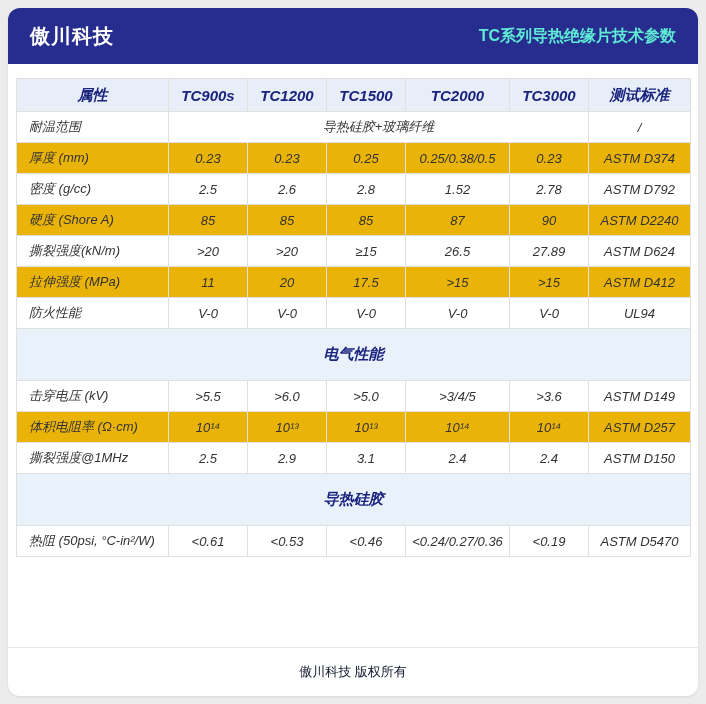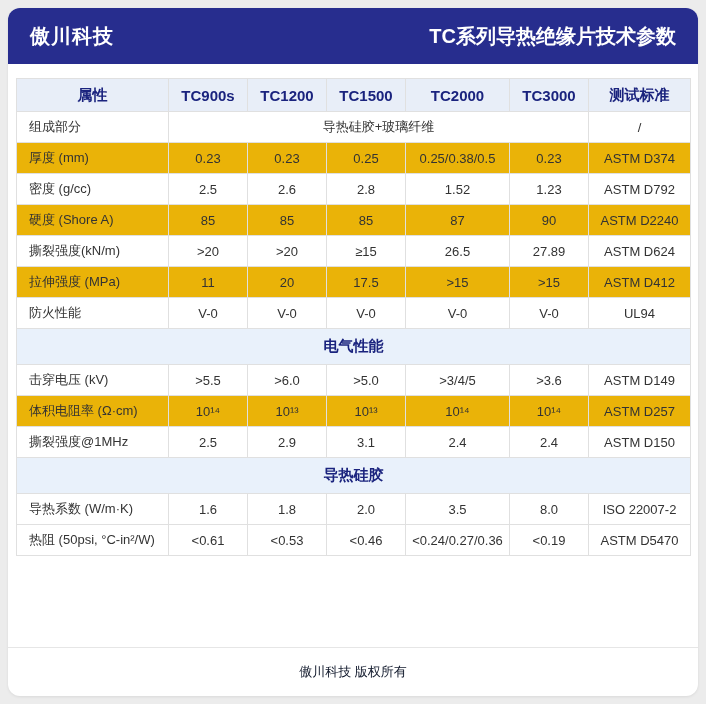--- a/index.html
+++ b/index.html
@@ -29,26 +29,27 @@
     justify-content: space-between;
     padding: 0 22px;
   }
   .brand {
     color: #ffffff;
     font-size: 20px;
     font-weight: bold;
     letter-spacing: 1px;
   }
   .subtitle {
-    color: #ffffff;
-    font-size: 20px;
+    color: #5eead4;
+    font-size: 16px;
     font-weight: bold;
   }
   .content {
     padding: 14px 16px 0 8px;
+    font-style: italic;
   }
   table {
     width: 674px;
     border-collapse: collapse;
     table-layout: fixed;
     font-size: 13px;
   }
   th, td {
     border: 1px solid #e0e0e0;
     text-align: center;
@@ -68,21 +69,21 @@
   tbody tr.alt td { background: #eab308; }
   td.rowlabel {
     text-align: left;
     padding-left: 12px;
   }
   tr.section td {
     background: #e9f1fb;
     color: #1a237e;
     font-size: 15px;
     font-weight: bold;
-    height: 36px;
+    height: 52px;
   }
   .footer {
     margin-top: auto;
     flex: 0 0 49px;
     border-top: 1px solid #e6e6e6;
     display: flex;
     align-items: center;
     justify-content: center;
   }
   .footer span {
@@ -117,40 +118,40 @@
           <th>TC900s</th>
           <th>TC1200</th>
           <th>TC1500</th>
           <th>TC2000</th>
           <th>TC3000</th>
           <th>测试标准</th>
         </tr>
       </thead>
       <tbody>
         <tr>
-          <td class="rowlabel">组成部分</td>
+          <td class="rowlabel">耐温范围</td>
           <td colspan="5">导热硅胶+玻璃纤维</td>
           <td>/</td>
         </tr>
         <tr class="alt">
           <td class="rowlabel">厚度 (mm)</td>
           <td>0.23</td>
           <td>0.23</td>
           <td>0.25</td>
           <td>0.25/0.38/0.5</td>
           <td>0.23</td>
           <td>ASTM D374</td>
         </tr>
         <tr>
           <td class="rowlabel">密度 (g/cc)</td>
           <td>2.5</td>
           <td>2.6</td>
           <td>2.8</td>
           <td>1.52</td>
-          <td>1.23</td>
+          <td>2.78</td>
           <td>ASTM D792</td>
         </tr>
         <tr class="alt">
           <td class="rowlabel">硬度 (Shore A)</td>
           <td>85</td>
           <td>85</td>
           <td>85</td>
           <td>87</td>
           <td>90</td>
           <td>ASTM D2240</td>
@@ -209,29 +210,20 @@
           <td>2.9</td>
           <td>3.1</td>
           <td>2.4</td>
           <td>2.4</td>
           <td>ASTM D150</td>
         </tr>
         <tr class="section">
           <td colspan="7">导热硅胶</td>
         </tr>
         <tr>
-          <td class="rowlabel">导热系数 (W/m·K)</td>
-          <td>1.6</td>
-          <td>1.8</td>
-          <td>2.0</td>
-          <td>3.5</td>
-          <td>8.0</td>
-          <td>ISO 22007-2</td>
-        </tr>
-        <tr>
           <td class="rowlabel">热阻 (50psi, °C-in²/W)</td>
           <td>&lt;0.61</td>
           <td>&lt;0.53</td>
           <td>&lt;0.46</td>
           <td>&lt;0.24/0.27/0.36</td>
           <td>&lt;0.19</td>
           <td>ASTM D5470</td>
         </tr>
       </tbody>
     </table>

